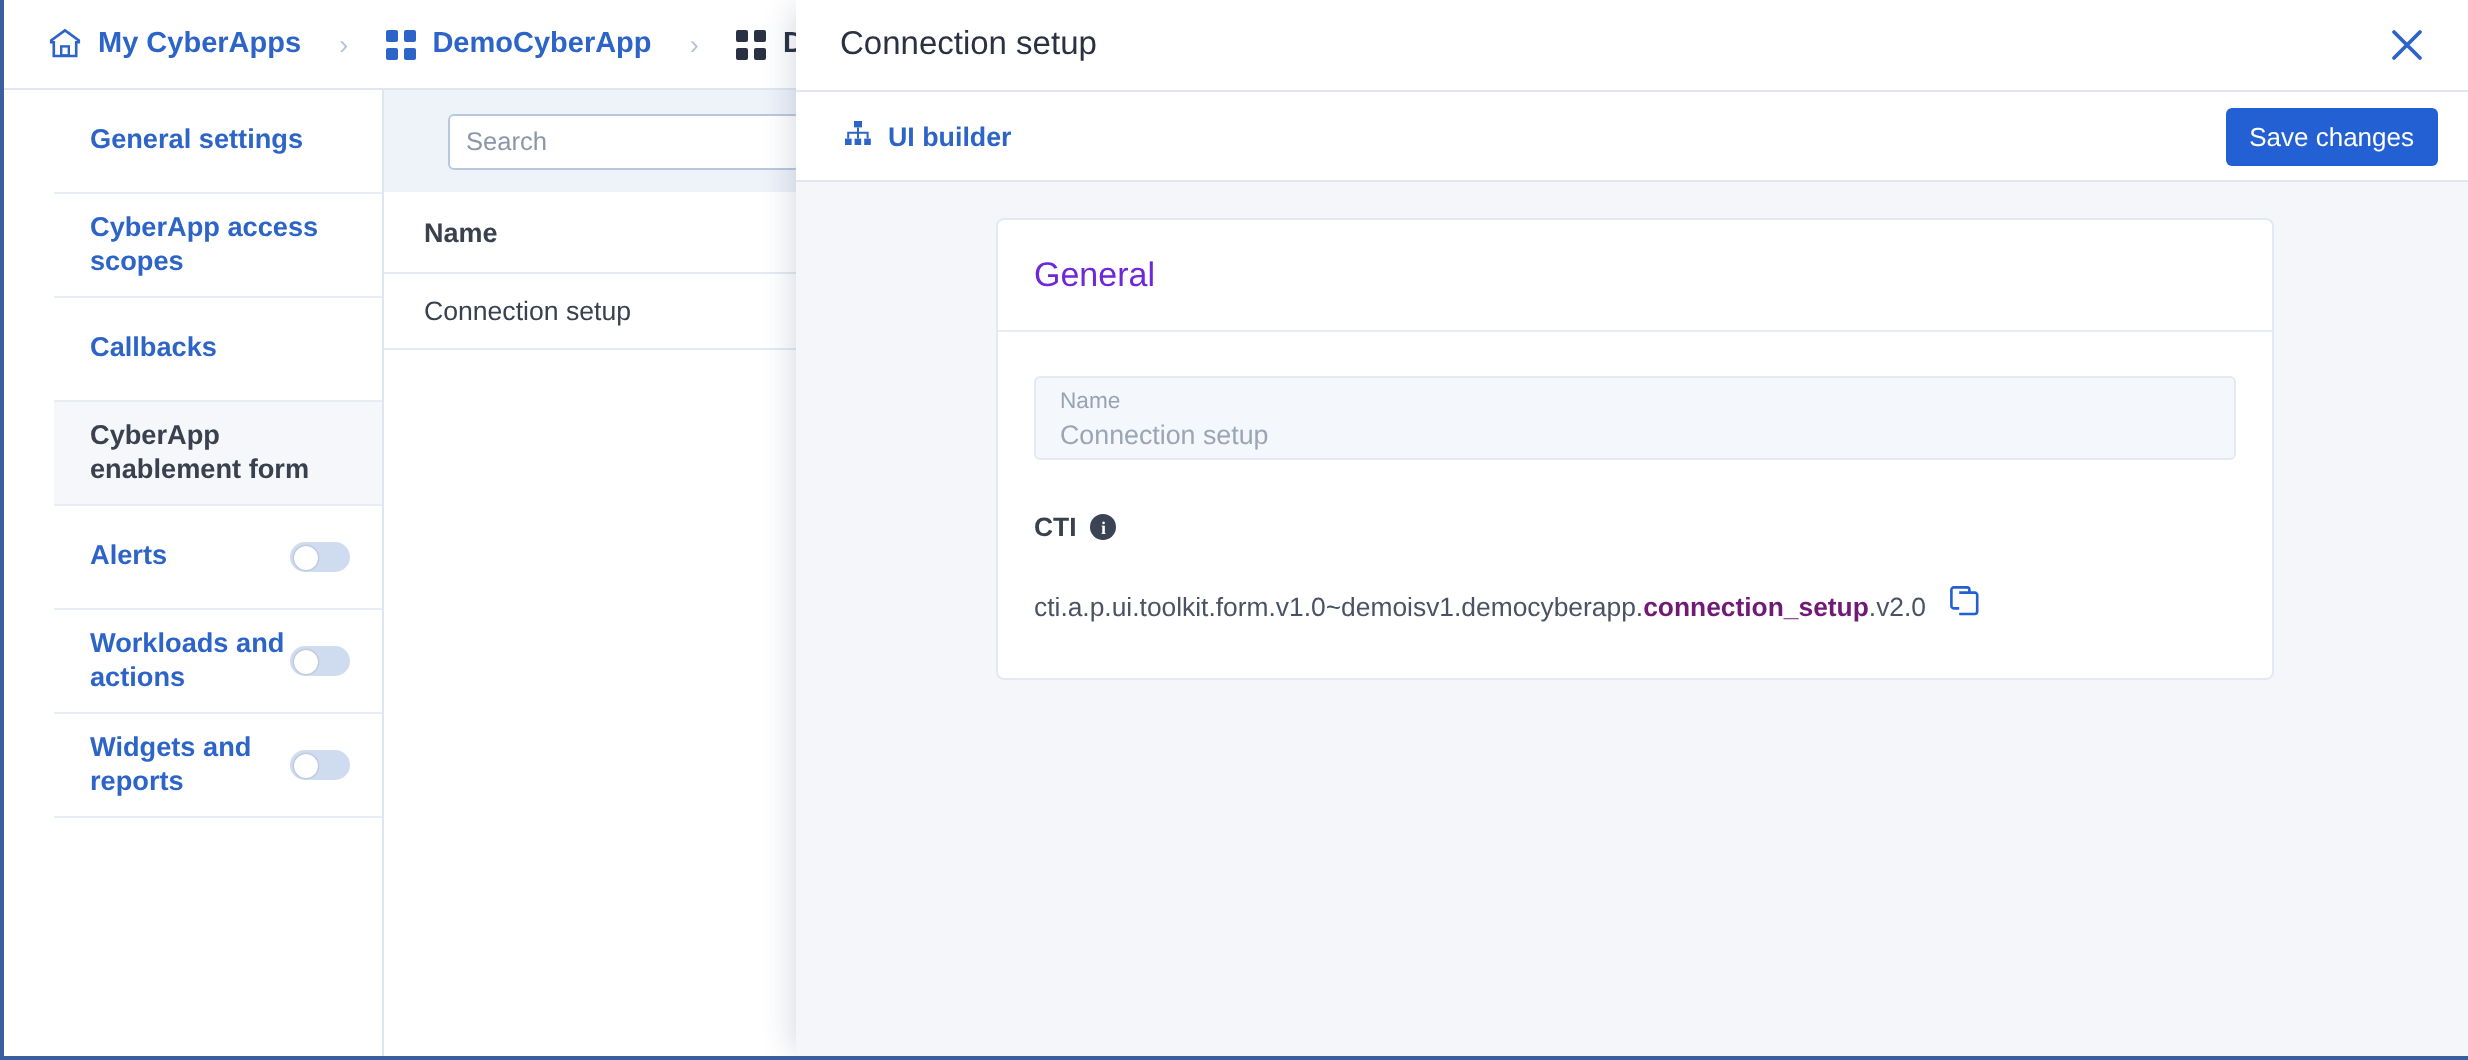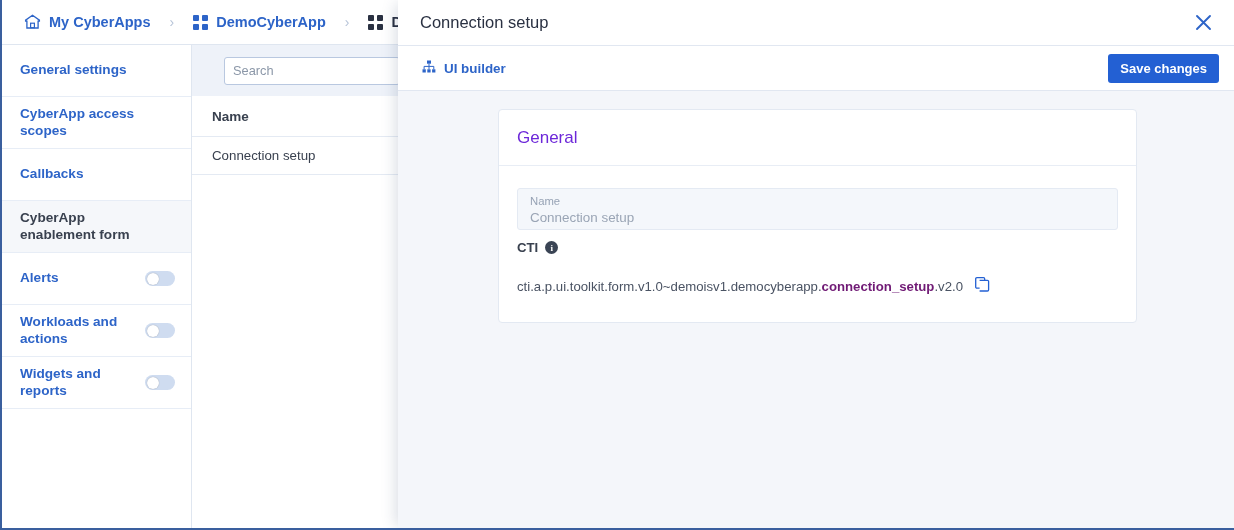--- a/index.html
+++ b/index.html
@@ -47,20 +47,21 @@
   }
   .ico-grid i { background: #2d64c8; display: block; border-radius: 1px; }
   .crumb.current .ico-grid i { background: #2a3142; }
 
   
   .leftnav {
     position: absolute; top: 45px; left: 0;
     width: 190px; height: 485px;
     background: #ffffff;
     border-right: 1px solid #dfe6f0;
+    padding-left: 25px;
   }
   .nav-item {
     min-height: 52px;
     display: flex; align-items: center; justify-content: space-between;
     padding: 8px 16px 8px 18px;
     border-bottom: 1px solid #e7edf6;
     font-size: 13.6px; font-weight: 600;
     color: #2d64c8;
     line-height: 1.25;
     cursor: pointer;
@@ -152,21 +153,21 @@
     padding: 0 17px 0 24px;
   }
   .tab {
     display: flex; align-items: center; gap: 8px;
     font-size: 13.4px; font-weight: 600; color: #2d64c8;
     cursor: pointer;
   }
   .btn-primary {
     background: #2360d3;
     color: #ffffff;
-    font-size: 13px; font-weight: 700;
+    font-size: 13px; font-weight: 400;
     border: none; border-radius: 3px;
     padding: 7px 12px;
     cursor: pointer;
     font-family: "Liberation Sans", sans-serif;
   }
 
   .panel-body { padding: 18px 0 0 0; height: 439px; }
 
   .card {
     margin-left: 100px;
@@ -189,21 +190,21 @@
     border: 1px solid #e4eaf3;
     border-radius: 3px;
     height: 42px;
     padding: 5px 12px;
   }
   .field-label { font-size: 11.3px; color: #97a3b5; line-height: 15px; }
   .field-value { font-size: 13.4px; color: #9aa5b5; line-height: 18px; }
 
   .cti-label-row {
     display: flex; align-items: center; gap: 7px;
-    margin-top: 10px;
+    margin-top: 26px;
   }
   .cti-label { font-size: 13.2px; color: #39414f; font-weight: 600; }
   .info-dot {
     width: 13px; height: 13px; border-radius: 50%;
     background: #3a4454;
     color: #ffffff; font-size: 9px; font-weight: 700;
     display: flex; align-items: center; justify-content: center;
     font-family: "Liberation Serif", serif;
     cursor: pointer;
   }

